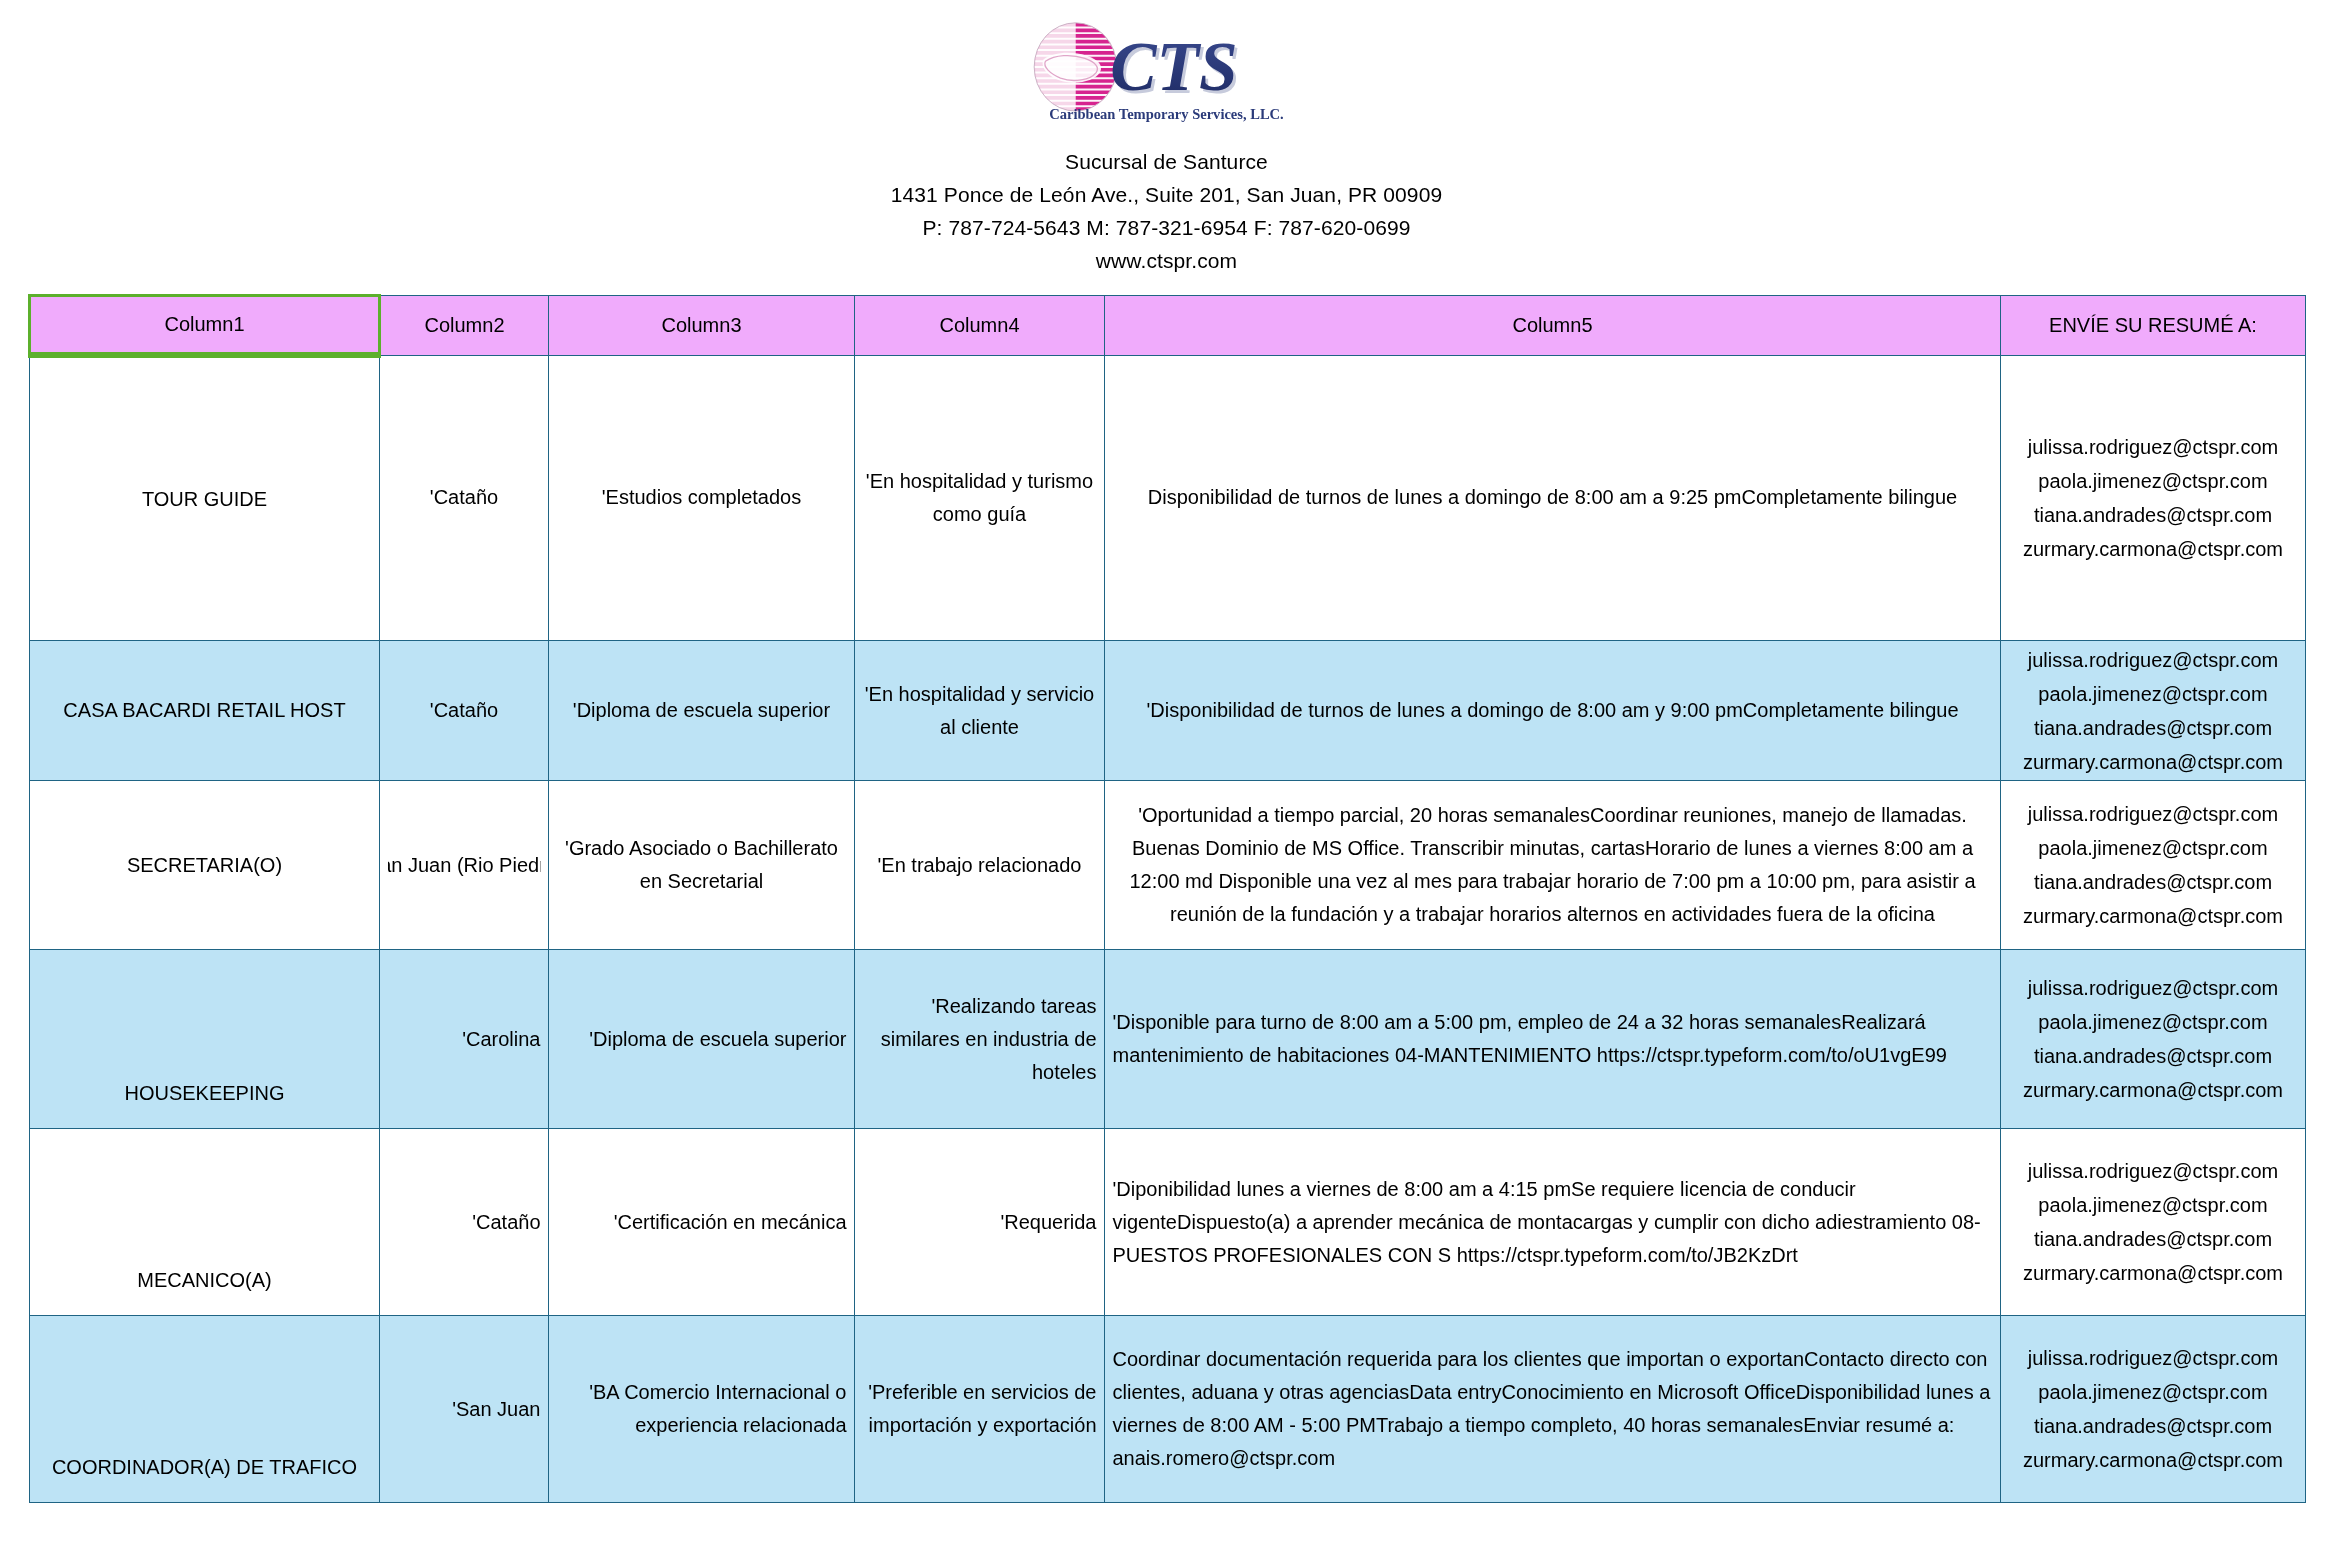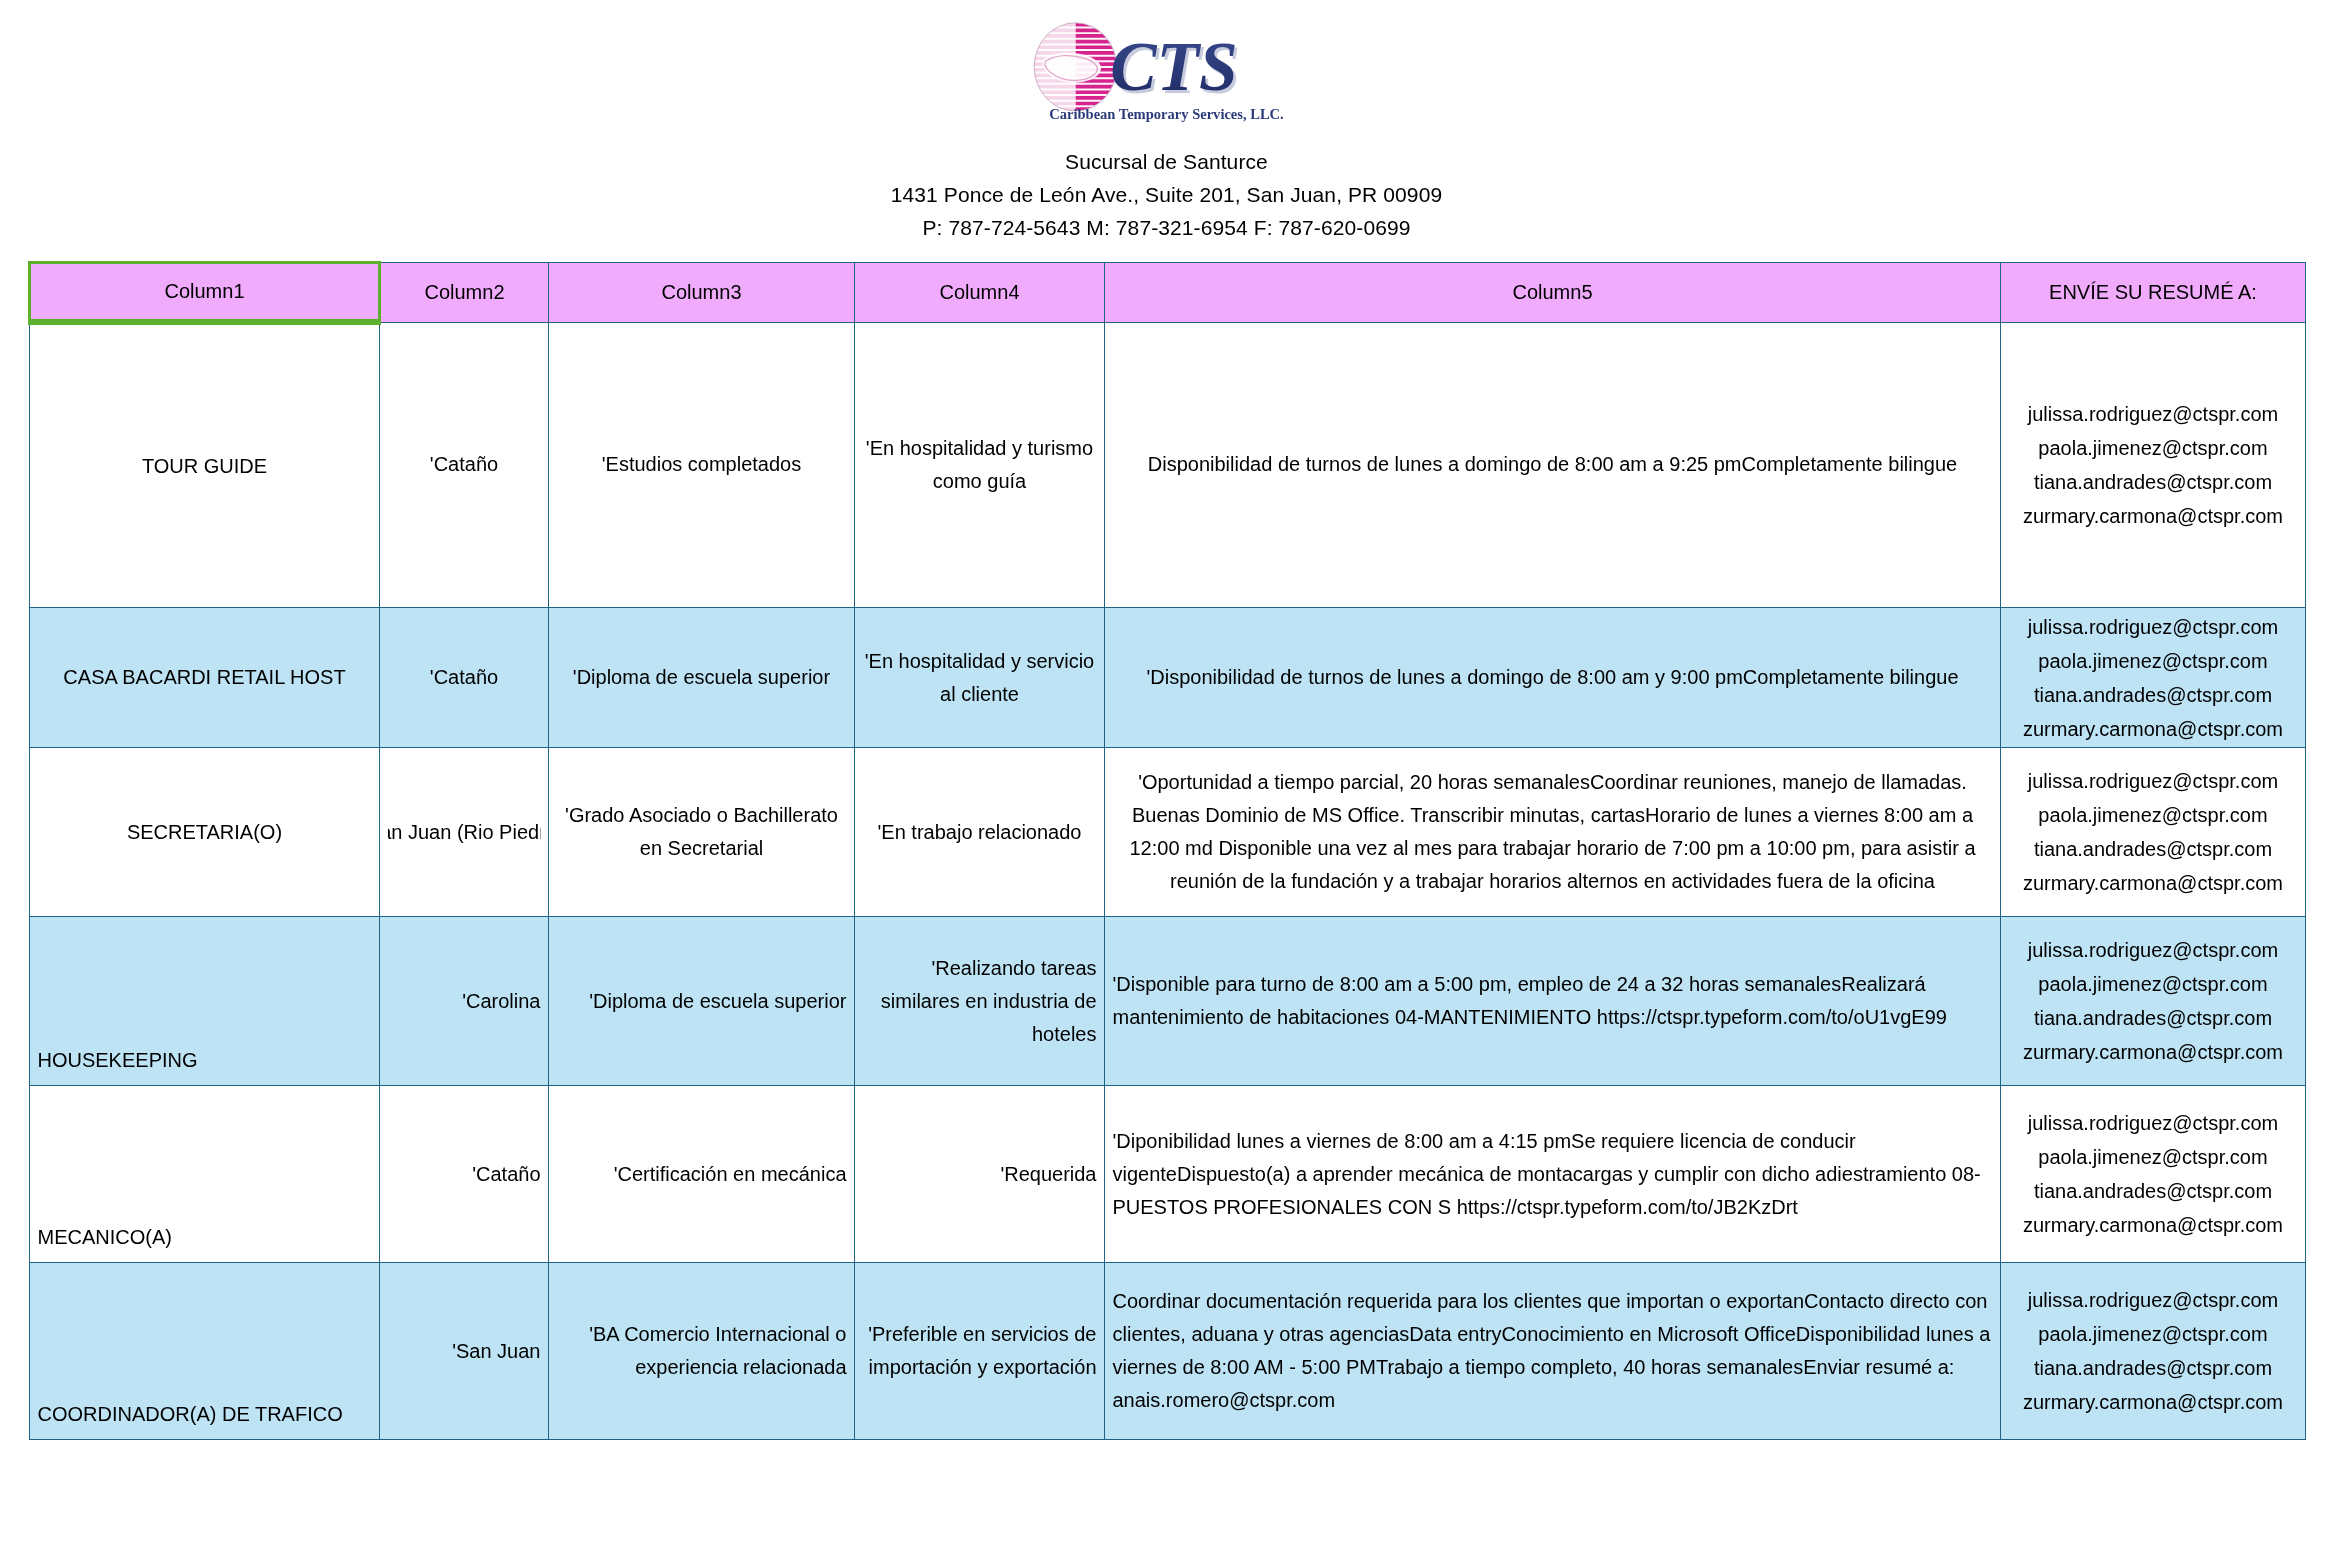--- a/index.html
+++ b/index.html
@@ -81,21 +81,21 @@
 
   
   tr.tint > td { background: #bde3f5; }
   tr.plain > td { background: #ffffff; }
 
   td.job-title {
     font-weight: bold;
     text-align: center;
     font-size: 20px;
   }
-  td.job-title.bl { text-align: left; vertical-align: bottom; padding-bottom: 8px; }
+  td.job-title.bl { text-align: center; vertical-align: bottom; padding-bottom: 18px; }
 
   td.ctr { text-align: center; }
   td.ctr-bl { text-align: right; vertical-align: bottom; padding-bottom: 3.8px; }
   td.desc { text-align: center; }
   td.desc-bl { text-align: left; vertical-align: bottom; padding-bottom: 3.8px; }
   td.emails { text-align: center; vertical-align: middle; }
   td.emails .em { display: block; line-height: 34px; }
 
   
   .clip {
@@ -166,20 +166,21 @@
       <text x="88" y="78" font-family="'Liberation Serif', serif" font-size="74" font-weight="bold" font-style="italic" fill="#9aa2c0" opacity="0.55">CTS</text>
       <text x="85" y="75" font-family="'Liberation Serif', serif" font-size="74" font-weight="bold" font-style="italic" fill="url(#navyg)">CTS</text>
 
       <text x="145" y="105" text-anchor="middle" font-family="'Liberation Serif', serif" font-size="15.5" font-weight="bold" fill="#2b3b7a">Caribbean Temporary Services, LLC.</text>
     </svg>
   </div>
 
   <div class="addr-line">Sucursal de Santurce</div>
   <div class="addr-line">1431 Ponce de León Ave., Suite 201, San Juan, PR 00909</div>
   <div class="addr-line">P: 787-724-5643 M: 787-321-6954 F: 787-620-0699</div>
+  <div class="addr-line">www.ctspr.com</div>
 </div>
 
 <div class="sheet">
   <table class="jobs">
     <colgroup>
       <col class="c1">
         <col class="c2">
         <col class="c3">
       <col class="c4">
         <col class="c5">

